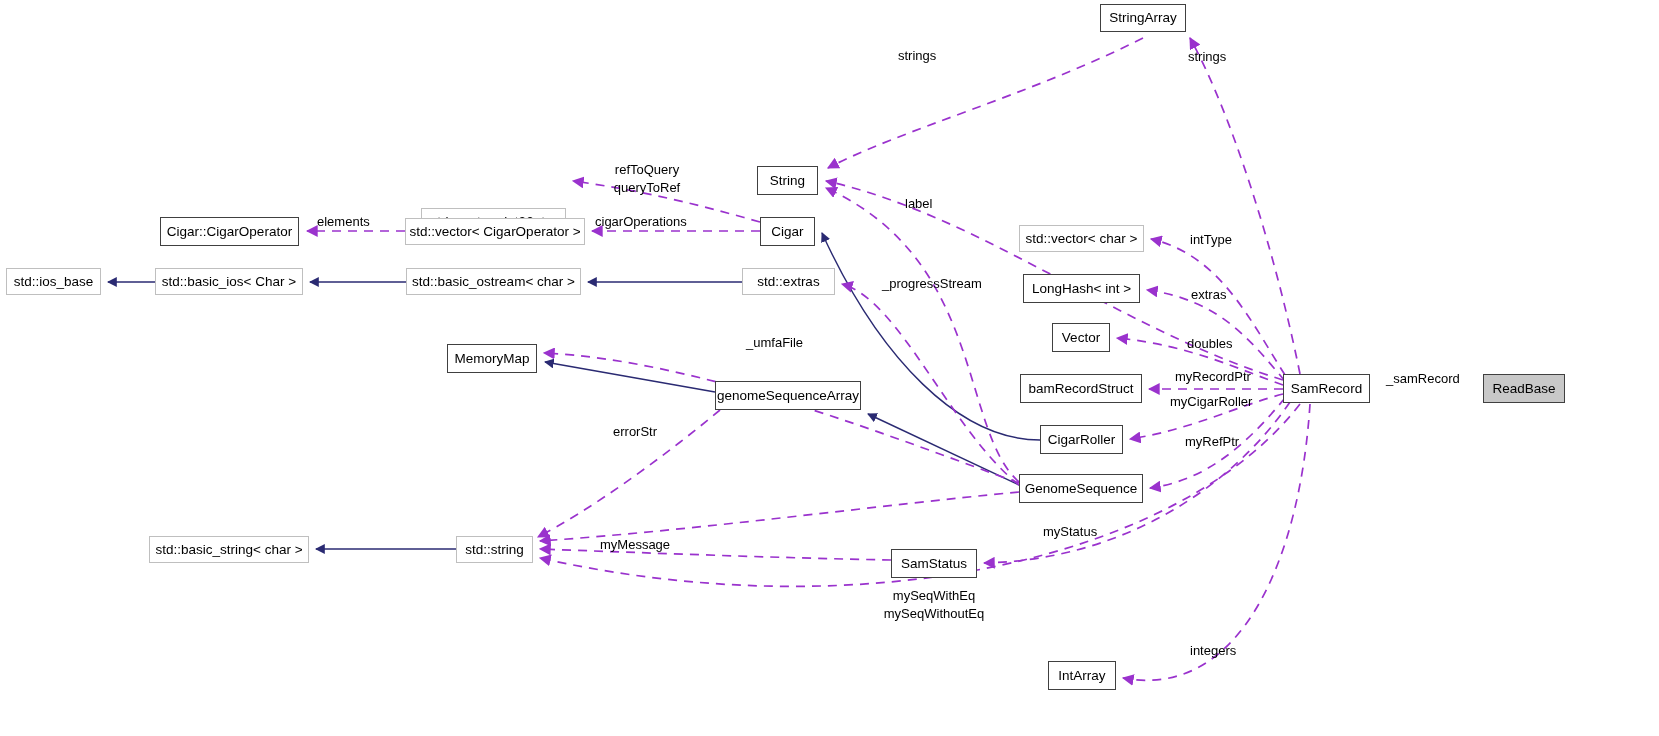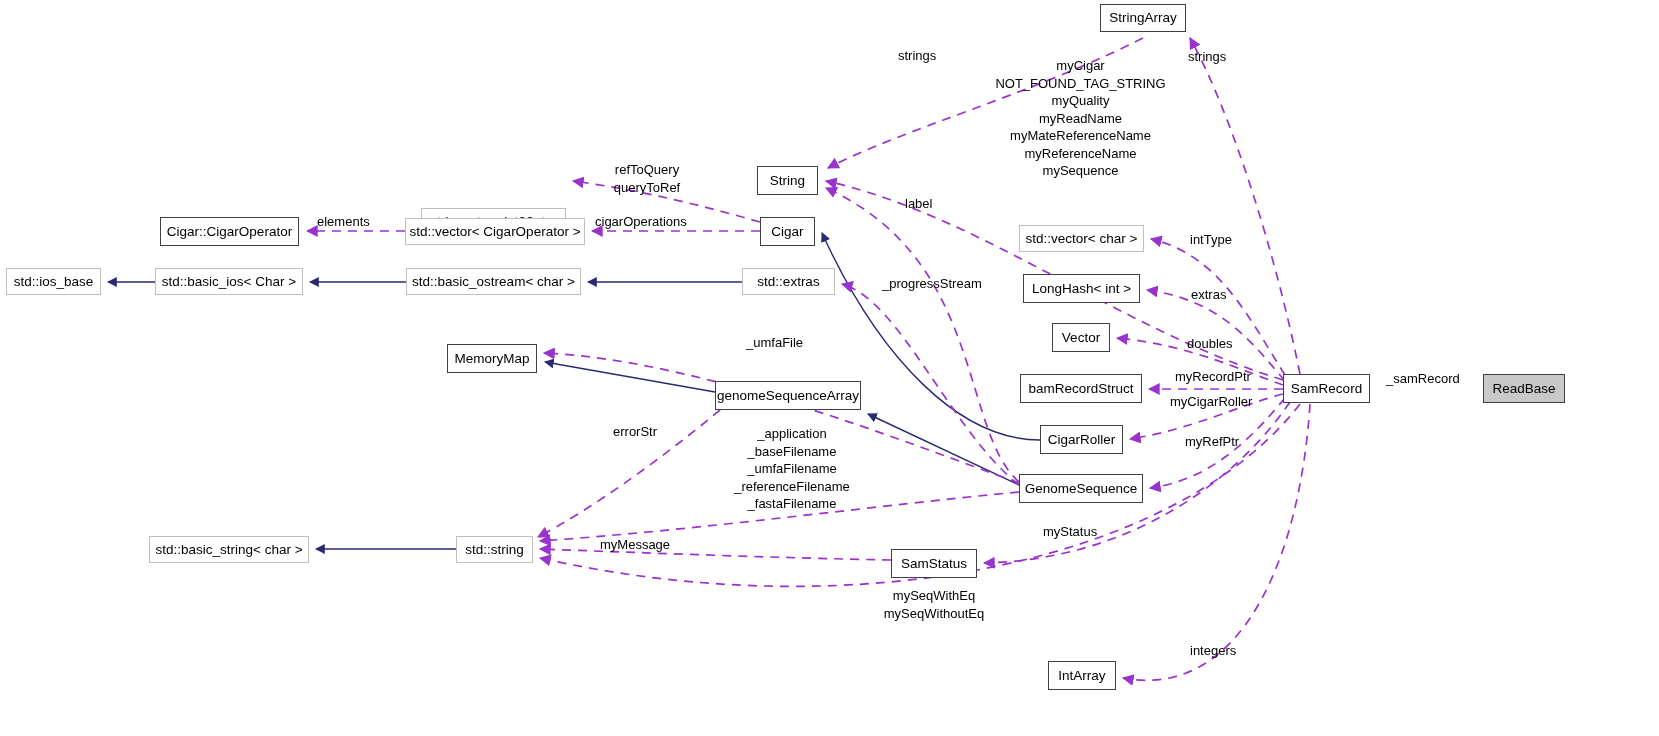--- a/index.html
+++ b/index.html
@@ -179,21 +179,20 @@
   <div class="node ext" style="left:149px; top:536px; width:160px; height:27px;">std::basic_string&lt; char &gt;</div>
 
   <div class="node ext" style="left:456px; top:536px; width:77px; height:27px;">std::string</div>
 
   <div class="node solid" style="left:891px; top:549px; width:86px; height:29px;">SamStatus</div>
 
   <div class="node solid" style="left:1048px; top:661px; width:68px; height:29px;">IntArray</div>
 
   <div class="edge-label center" style="left:898px; top:47px;">strings</div>
 
-  <div class="edge-label center" style="left:978px; top:57px; width:205px;">myCigar<br>NOT_FOUND_TAG_STRING<br>myQuality<br>myReadName<br>myMateReferenceName<br>myReferenceName<br>mySequence</div>
 
   <div class="edge-label center" style="left:1188px; top:48px;">strings</div>
 
   <div class="edge-label center" style="left:600px; top:161px; width:94px;">refToQuery<br>queryToRef</div>
 
   <div class="edge-label center" style="left:317px; top:213px;">elements</div>
 
   <div class="edge-label center" style="left:595px; top:213px;">cigarOperations</div>
 
   <div class="edge-label center" style="left:905px; top:195px;">label</div>
@@ -209,21 +208,20 @@
   <div class="edge-label center" style="left:746px; top:334px;">_umfaFile</div>
 
   <div class="edge-label center" style="left:1175px; top:368px;">myRecordPtr</div>
 
   <div class="edge-label center" style="left:1386px; top:370px;">_samRecord</div>
 
   <div class="edge-label center" style="left:1170px; top:393px;">myCigarRoller</div>
 
   <div class="edge-label center" style="left:613px; top:423px;">errorStr</div>
 
-  <div class="edge-label center" style="left:722px; top:425px; width:140px;">_application<br>_baseFilename<br>_umfaFilename<br>_referenceFilename<br>_fastaFilename</div>
 
   <div class="edge-label center" style="left:1185px; top:433px;">myRefPtr</div>
 
   <div class="edge-label center" style="left:1043px; top:523px;">myStatus</div>
 
   <div class="edge-label center" style="left:600px; top:536px;">myMessage</div>
 
   <div class="edge-label center" style="left:875px; top:587px; width:118px;">mySeqWithEq<br>mySeqWithoutEq</div>
 
   <div class="edge-label center" style="left:1190px; top:642px;">integers</div>

